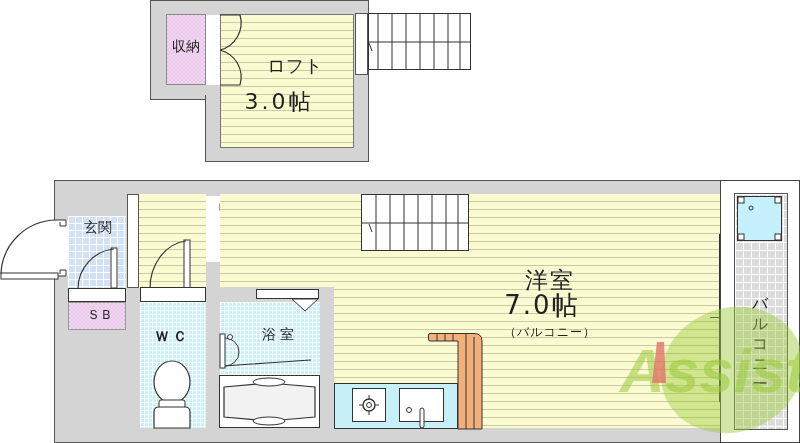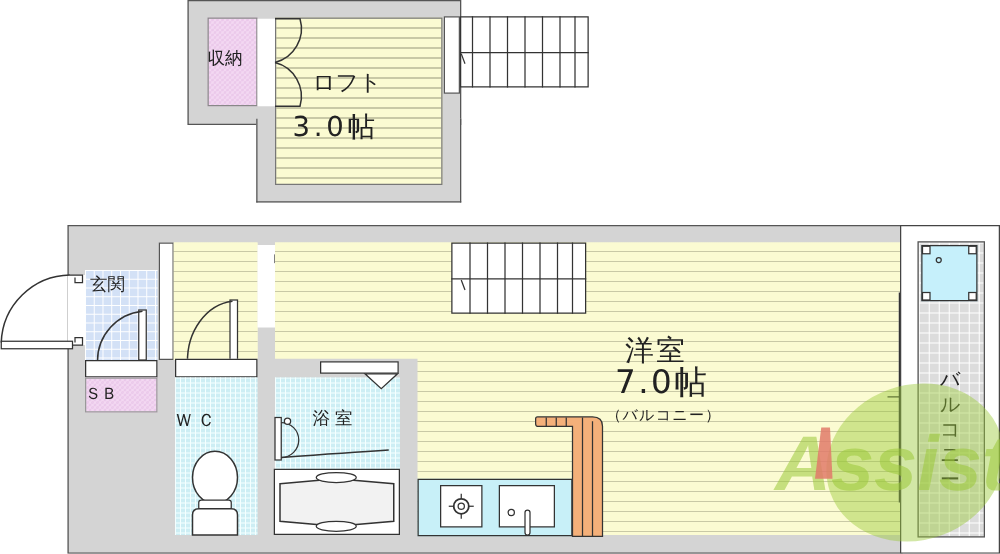--- a/index.html
+++ b/index.html
@@ -4,21 +4,21 @@
 <style>
   html,body{margin:0;padding:0;background:#fff;}
   body{width:800px;height:443px;position:relative;overflow:hidden;font-family:"DejaVu Sans",sans-serif;}
   .abs{position:absolute;}
   .wall{background:#d4d4d4;border:1px solid #555;box-sizing:border-box;}
   .floor{background-color:#fbfbd2;background-image:repeating-linear-gradient(to bottom,#fbfbd2 0,#fbfbd2 7px,#c9c9a6 7px,#c9c9a6 8px);}
   .tile-blue{background-color:#d3e1f6;background-image:linear-gradient(#fff 1px,transparent 1px),linear-gradient(90deg,#fff 1px,transparent 1px);background-size:7px 7px;}
   .tile-cyan{background-color:#cdeef4;background-image:linear-gradient(#f4ffff 1px,transparent 1px),linear-gradient(90deg,#f4ffff 1px,transparent 1px);background-size:4px 4px;}
   .tile-pink{background-color:#f3d8f2;background-image:linear-gradient(45deg,#e9c6e9 25%,transparent 25%,transparent 75%,#e9c6e9 75%),linear-gradient(45deg,#e9c6e9 25%,transparent 25%,transparent 75%,#e9c6e9 75%);background-size:4px 4px;background-position:0 0,2px 2px;}
   .tile-grey{background-color:#dcdcdc;background-image:linear-gradient(#fff 1px,transparent 1px),linear-gradient(90deg,#fff 1px,transparent 1px);background-size:8px 8px;}
-  .label{color:#222;white-space:nowrap;}
+  .label{color:#222;white-space:nowrap;text-align:center;}
   .jp{font-family:"DejaVu Sans",sans-serif;}
   svg{position:absolute;overflow:visible;}
 </style>
 </head>
 <body>
 
 <div class="abs wall" style="left:150px;top:0;width:219px;height:100px;"></div>
 <div class="abs wall" style="left:205px;top:95px;width:164px;height:67px;border-top:none;"></div>
 <div class="abs tile-pink" style="left:166px;top:14px;width:40px;height:71px;border:1px solid #888;box-sizing:border-box;"></div>
 <div class="abs label jp" style="left:166px;top:38px;width:40px;font-size:14px;">収納</div>
@@ -94,21 +94,21 @@
       <line x1="85" y1="0" x2="85" y2="57"></line>
     <line x1="97" y1="0" x2="97" y2="57"></line>
   </g>
   <line x1="8" y1="30" x2="11" y2="38" stroke="#333"></line>
 </svg>
 <div class="abs label jp" style="left:500px;top:265px;width:100px;font-size:23px;letter-spacing:2px;">洋室</div>
 <div class="abs label jp" style="left:492px;top:288px;width:100px;font-size:26px;letter-spacing:2px;">7.0帖</div>
 <div class="abs label jp" style="left:485px;top:324px;width:130px;font-size:12px;letter-spacing:1px;">（バルコニー）</div>
 
 <div class="abs tile-cyan" style="left:140px;top:302px;width:66px;height:126px;"></div>
-<div class="abs label jp" style="left:140px;top:328px;width:66px;font-size:14px;letter-spacing:4px;">ＷＣ</div>
+<div class="abs label jp" style="left:140px;top:328px;width:66px;font-size:14px;letter-spacing:4px;font-weight:bold;">ＷＣ</div>
 <svg style="left:152px;top:360px;" width="40" height="70">
   <ellipse cx="20" cy="22" rx="18" ry="21" fill="#fff" stroke="#333" stroke-width="1.2"></ellipse>
   <rect x="7" y="40" width="26" height="8" rx="2" fill="#fff" stroke="#333"></rect>
   <path d="M2 68 L2 52 Q2 47 7 47 L33 47 Q38 47 38 52 L38 68 Z" fill="#fff" stroke="#333" stroke-width="1.2"></path>
 </svg>
 
 <div class="abs tile-cyan" style="left:220px;top:302px;width:100px;height:126px;"></div>
 <div class="abs" style="left:256px;top:289px;width:63px;height:10px;background:#fff;border:1px solid #333;box-sizing:border-box;"></div>
 <svg style="left:292px;top:299px;" width="28" height="16">
   <path d="M0 0 L26 0 L13 12 Z" fill="#fff" stroke="#333"></path>

